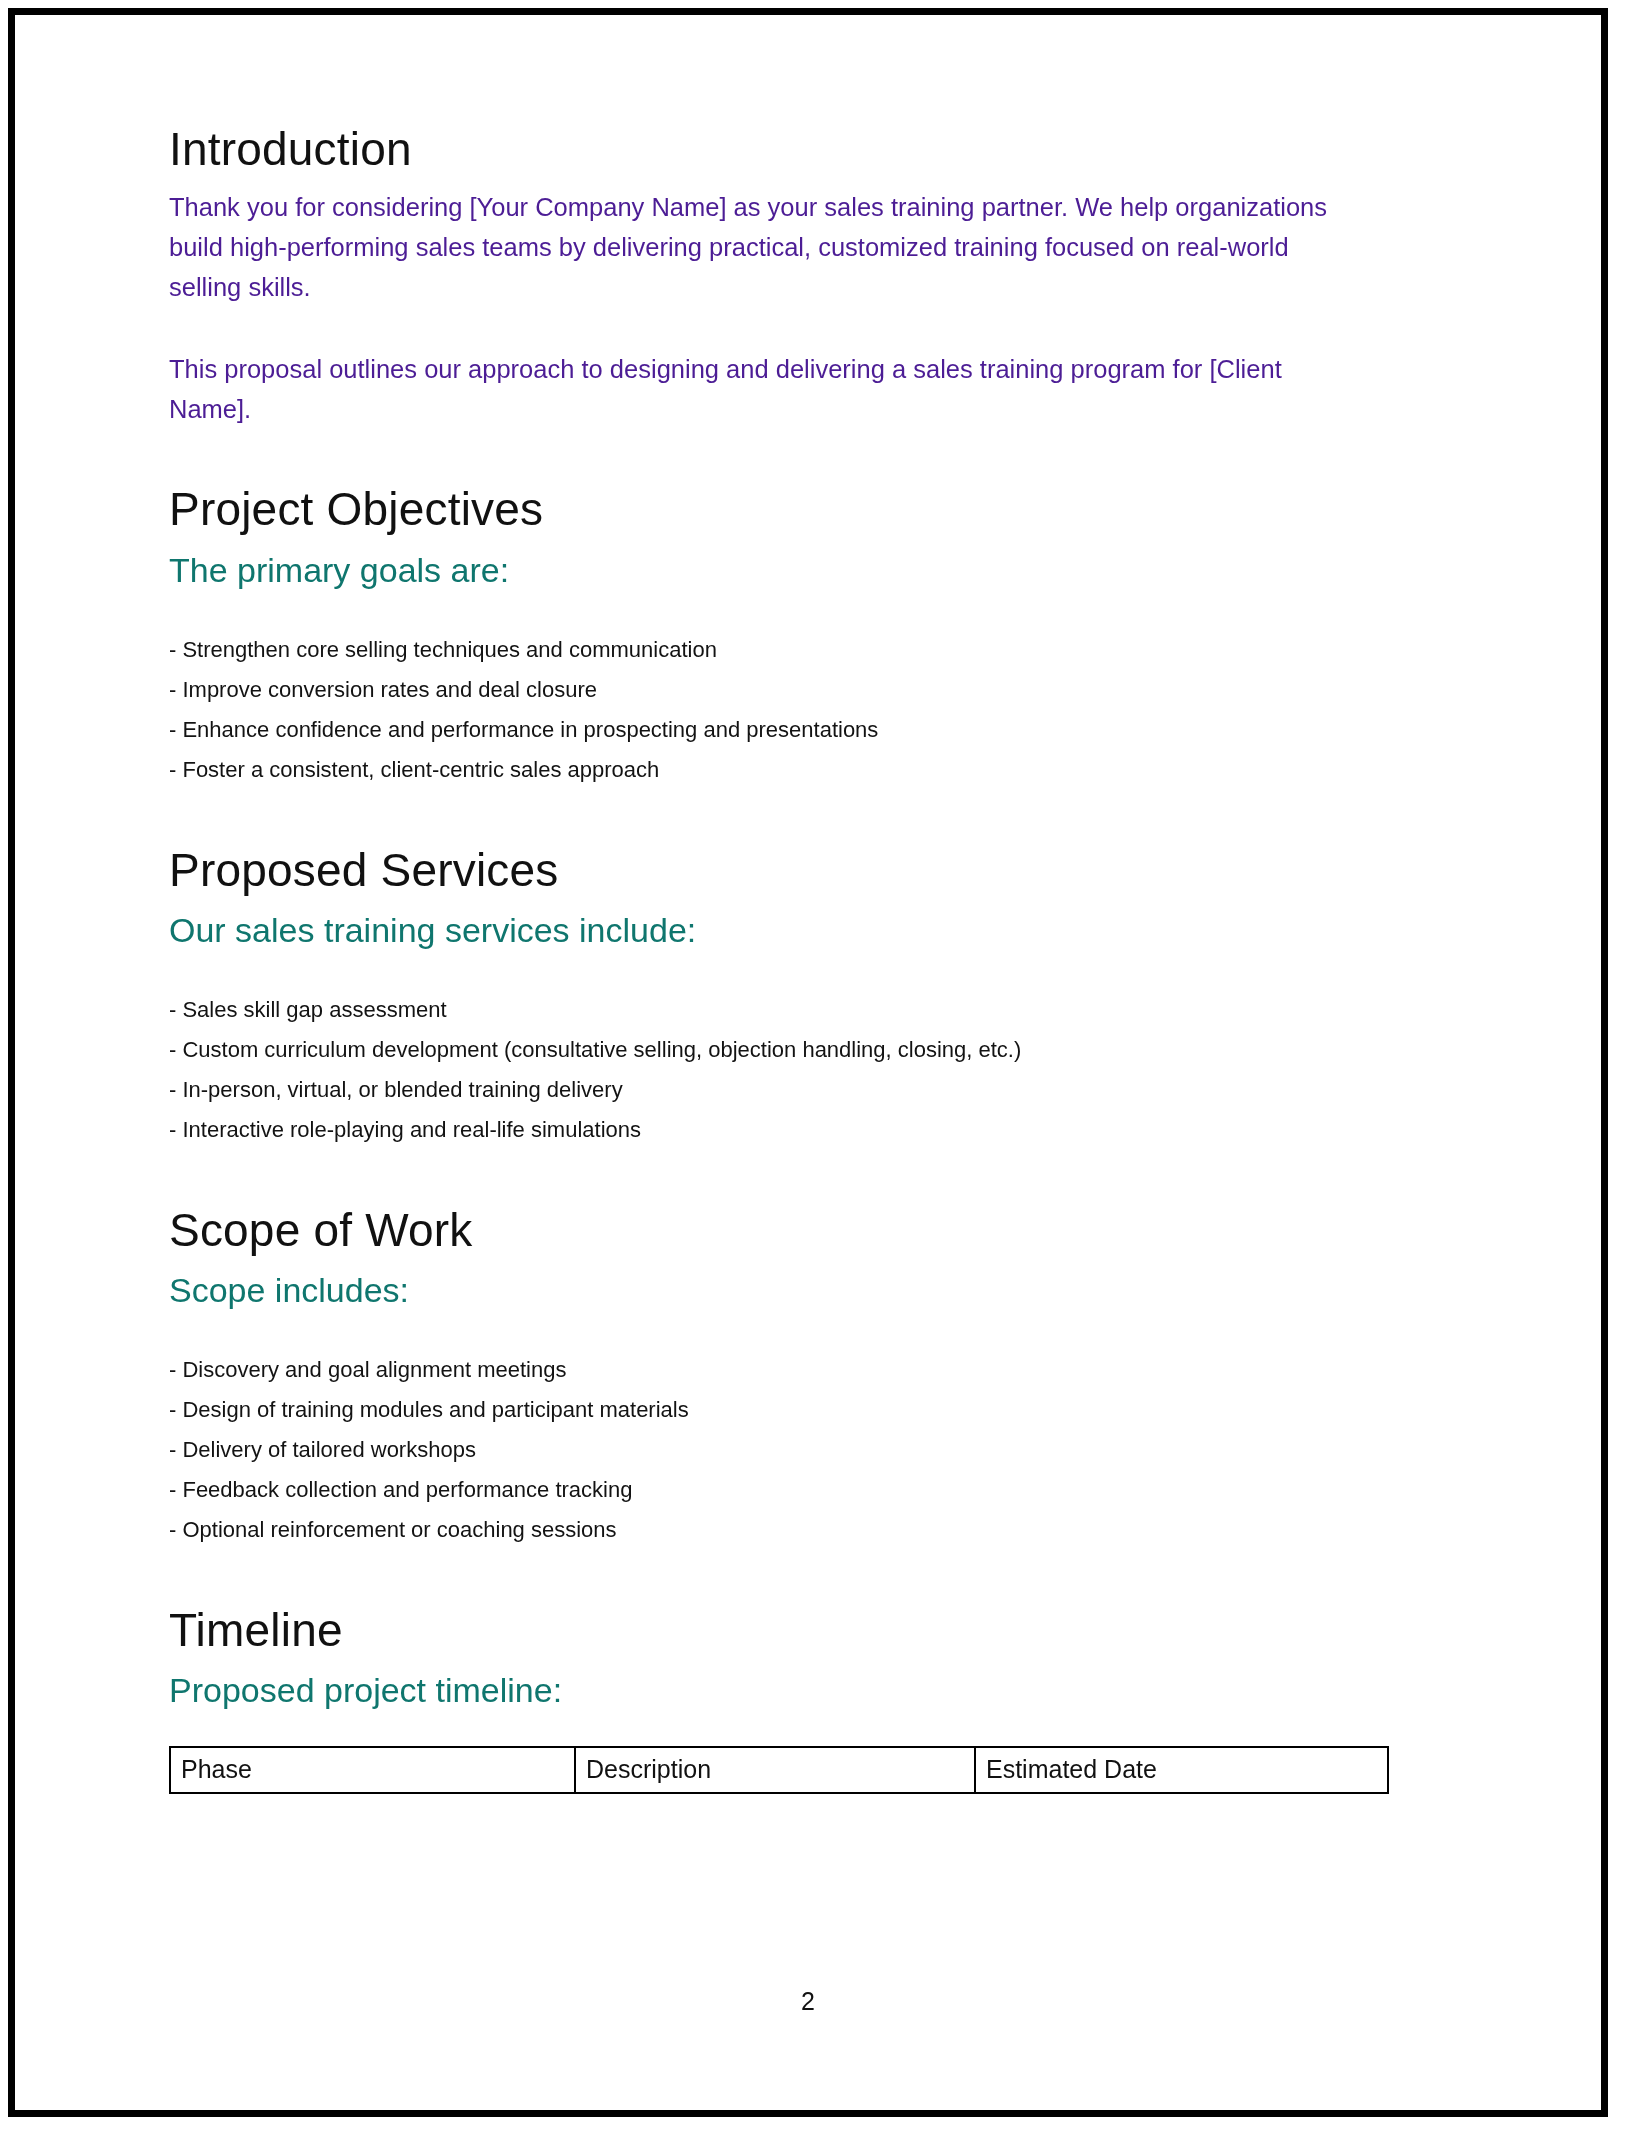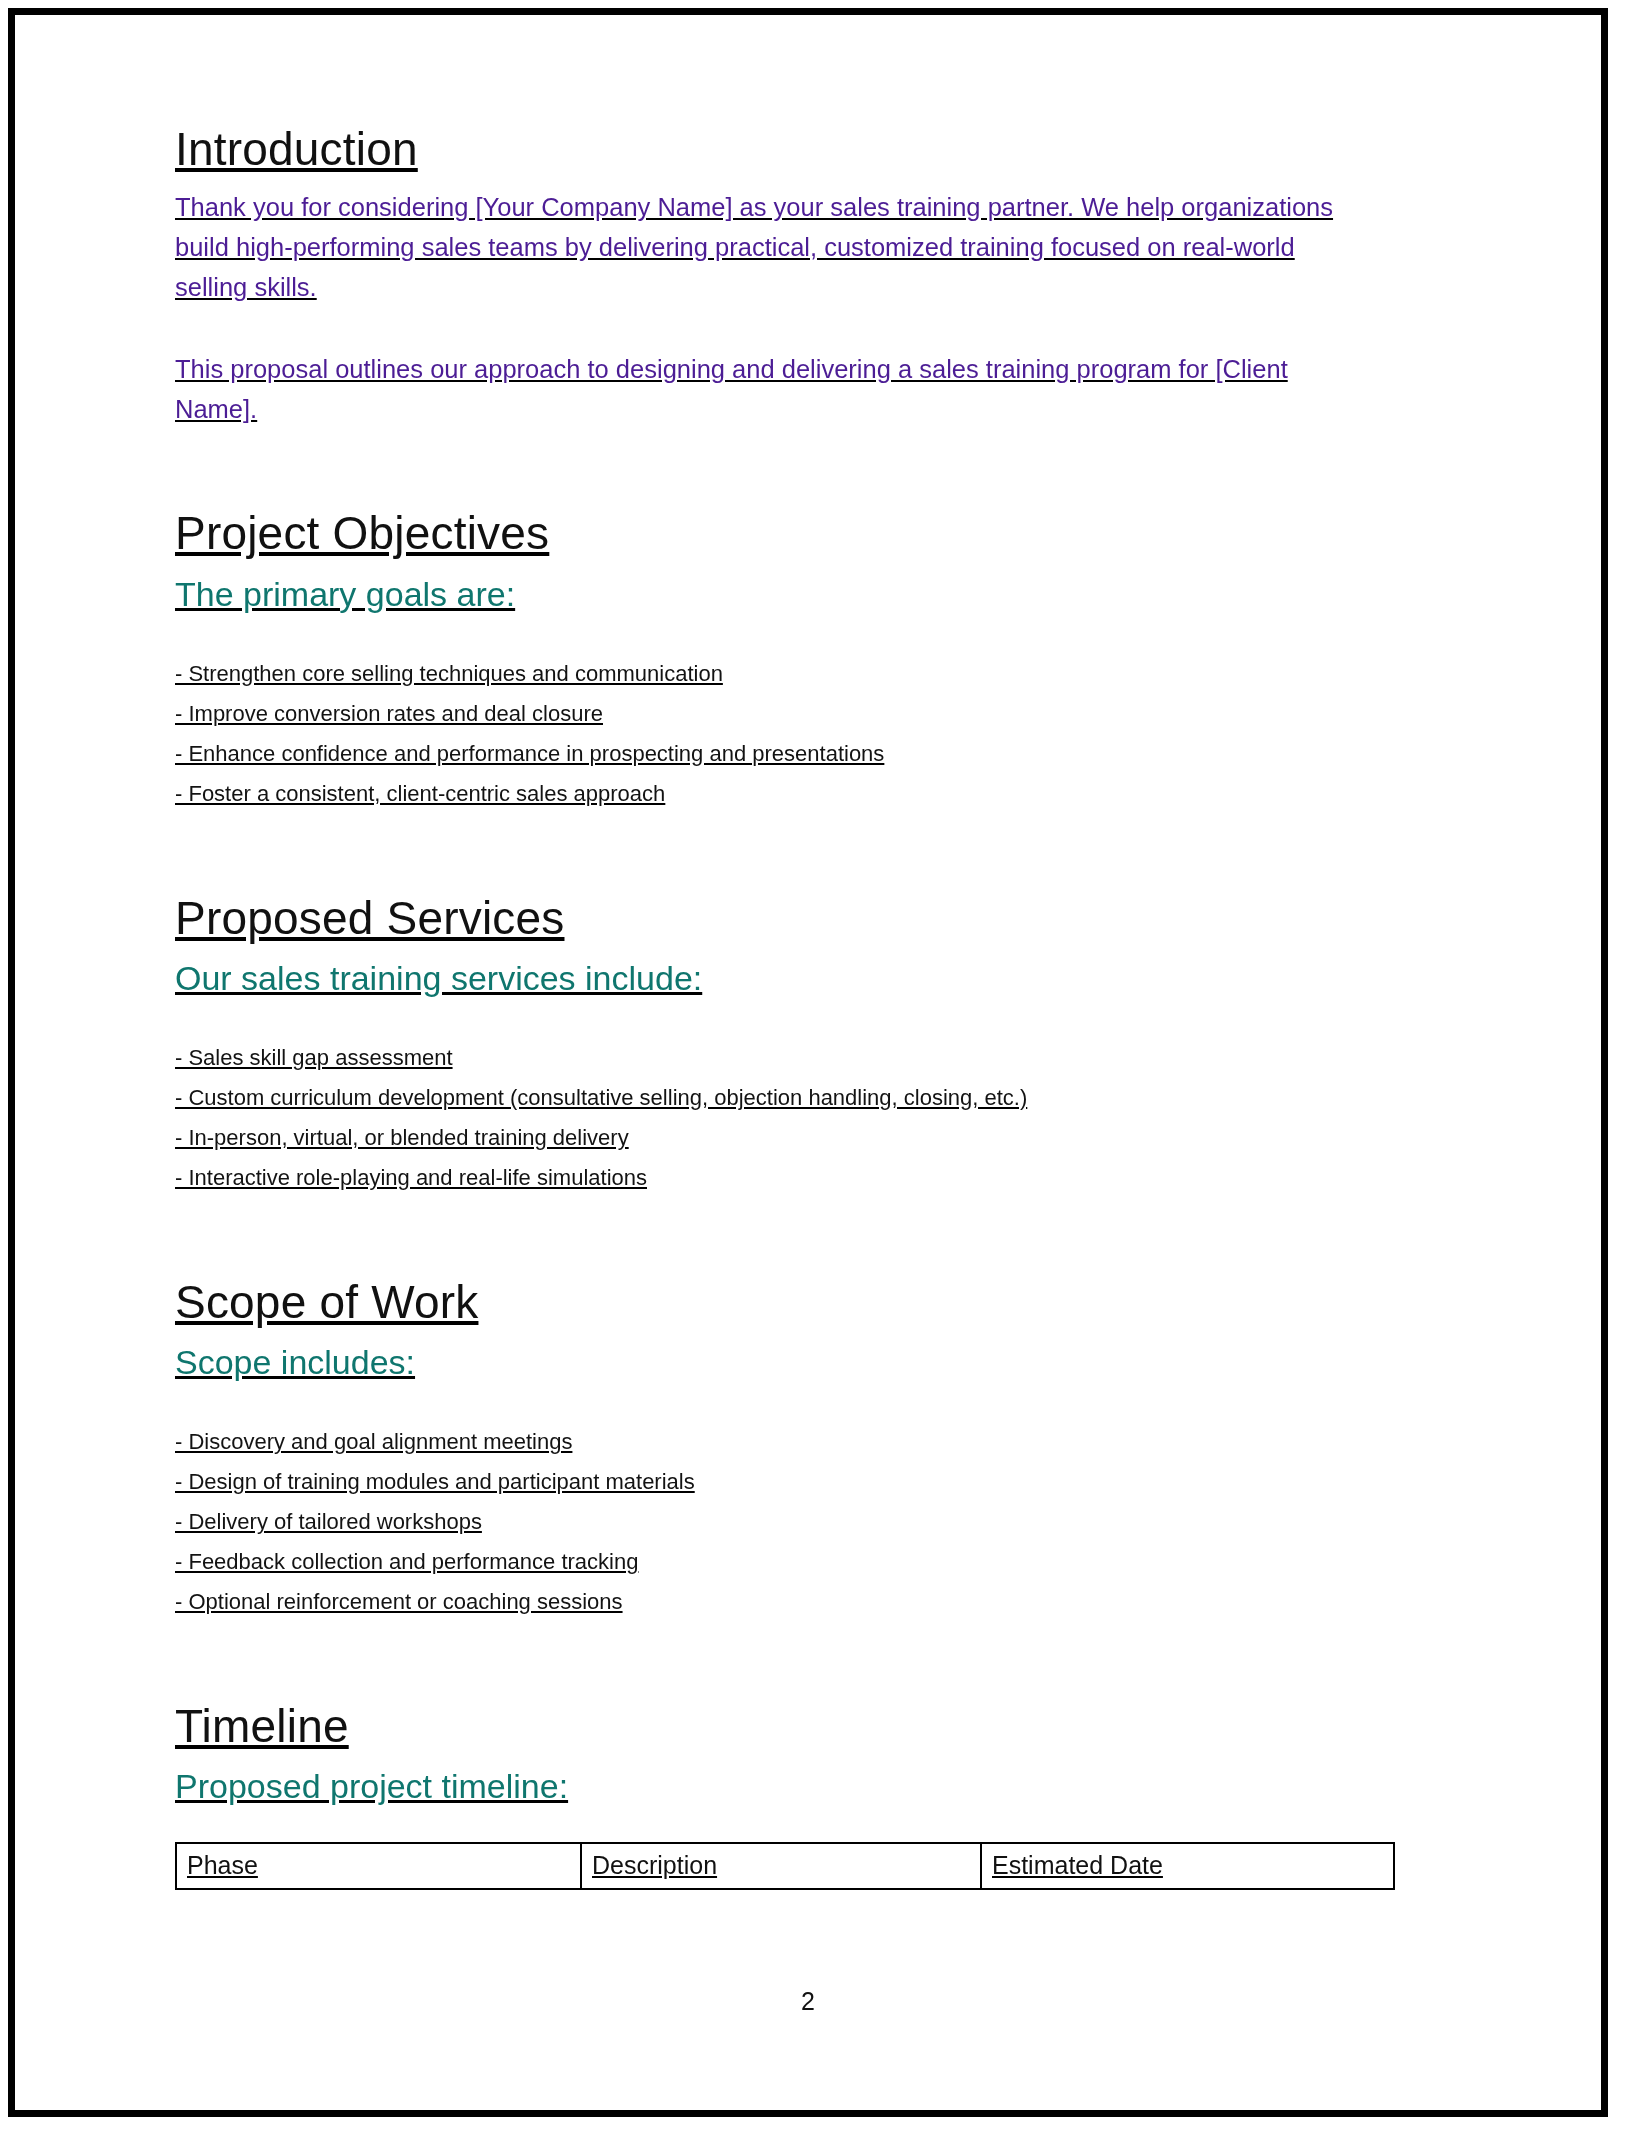--- a/index.html
+++ b/index.html
@@ -24,37 +24,36 @@
     width: 1600px;
     height: 2109px;
     box-sizing: border-box;
     border: 7px solid #000000;
     background: #ffffff;
     overflow: hidden;
   }
 
   .page-body {
     position: absolute;
-    left: 160px;
+    left: 154px;
     top: 110px;
     width: 1230px;
-    text-decoration: underline;
   }
 
   
   .h1 {
     font-size: 46px;
     font-weight: 400;
     line-height: 1.05;
     margin: 0;
     letter-spacing: 0.2px;
     color: #111111;
   }
   .section {
-    margin-top: 80px;
+    margin-top: 56px;
   }
   .section.first {
     margin-top: 0;
   }
 
   
   .para {
     font-size: 25.5px;
     line-height: 40px;
     margin: 14px 0 0 0;

